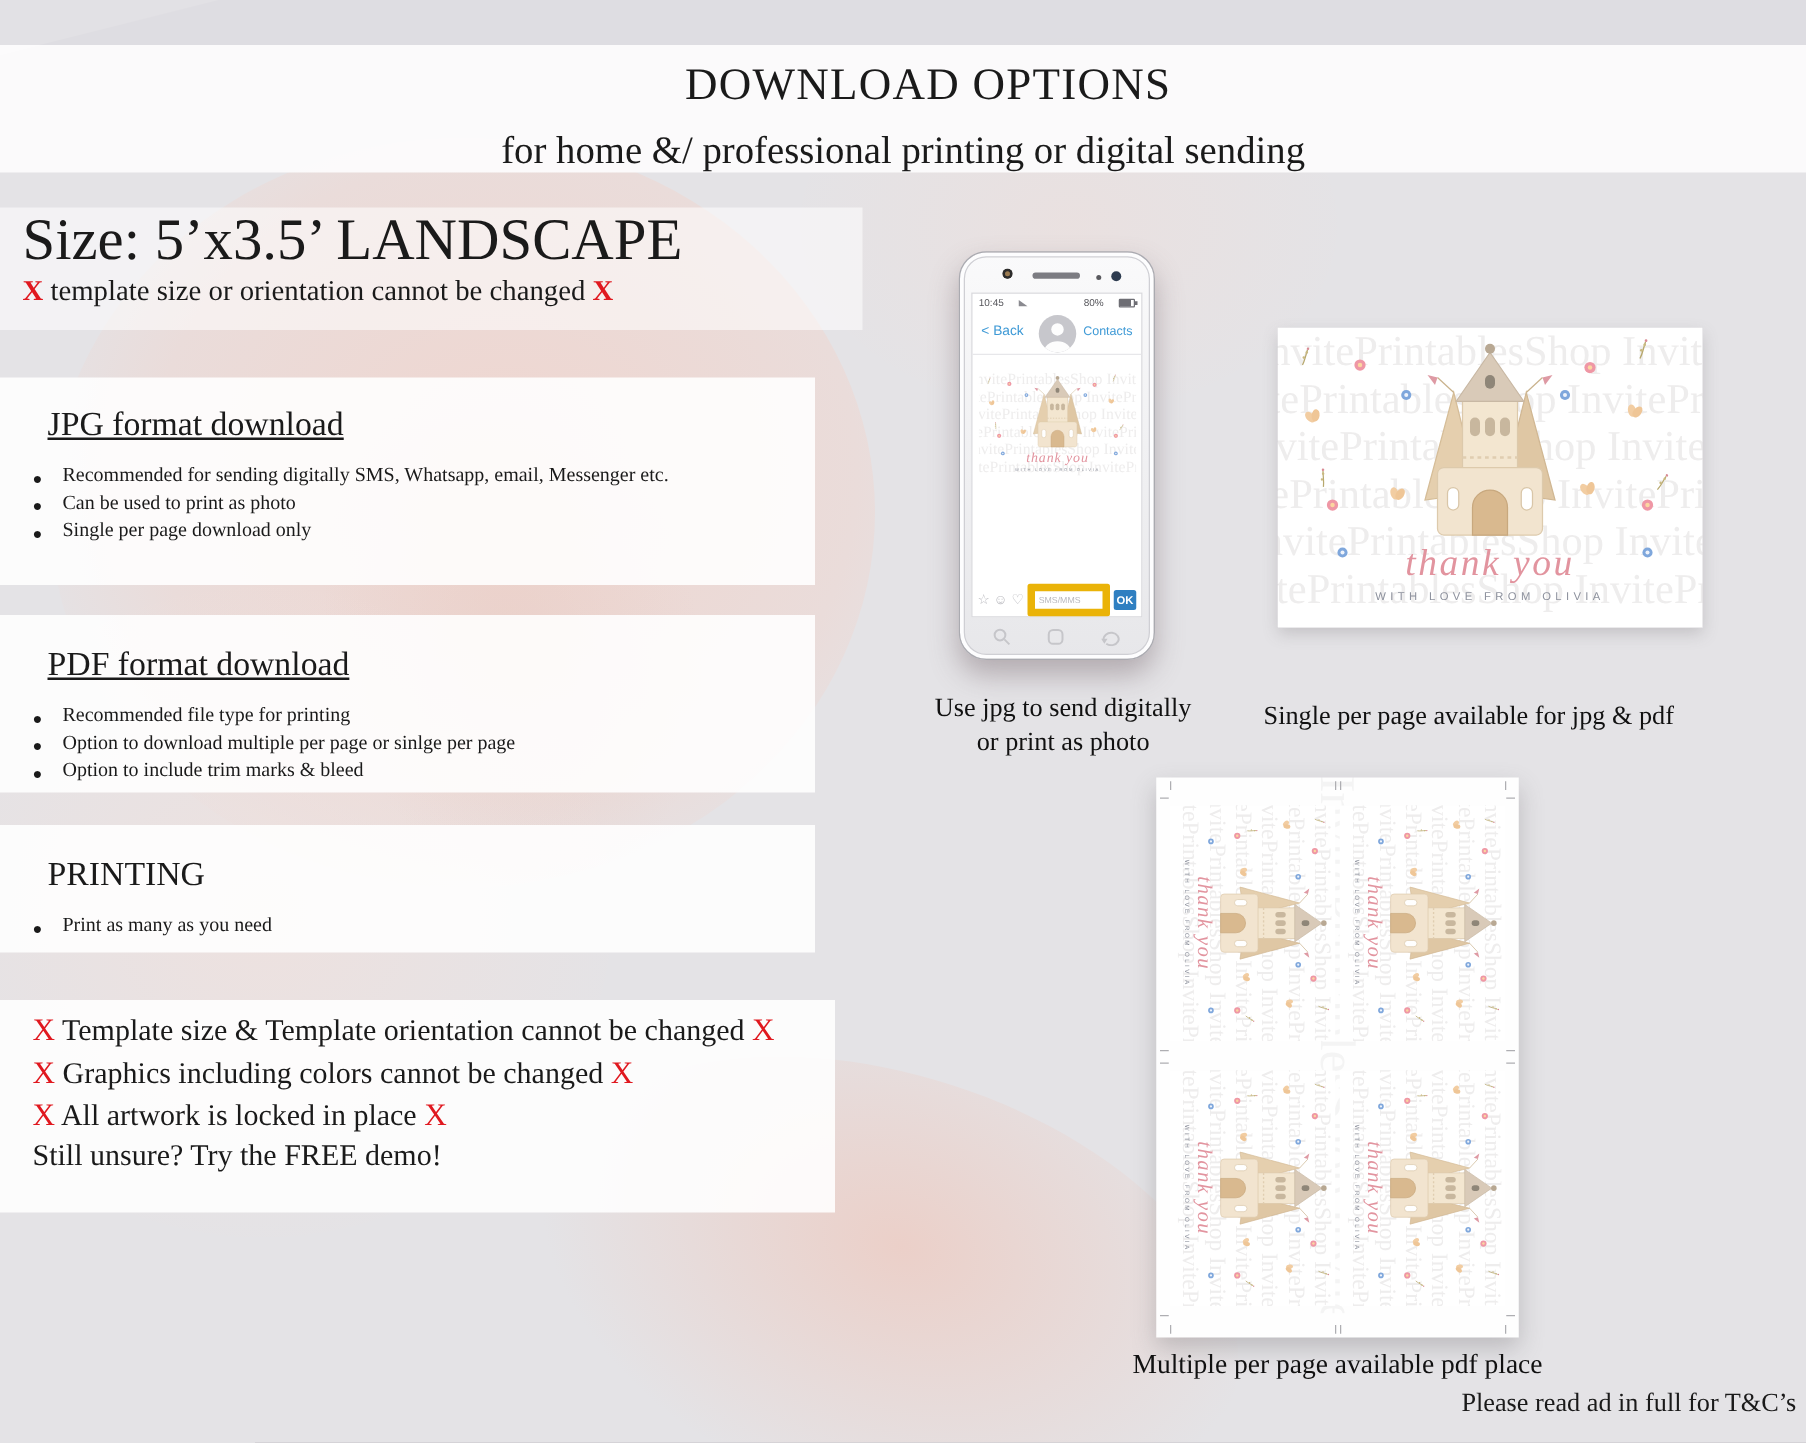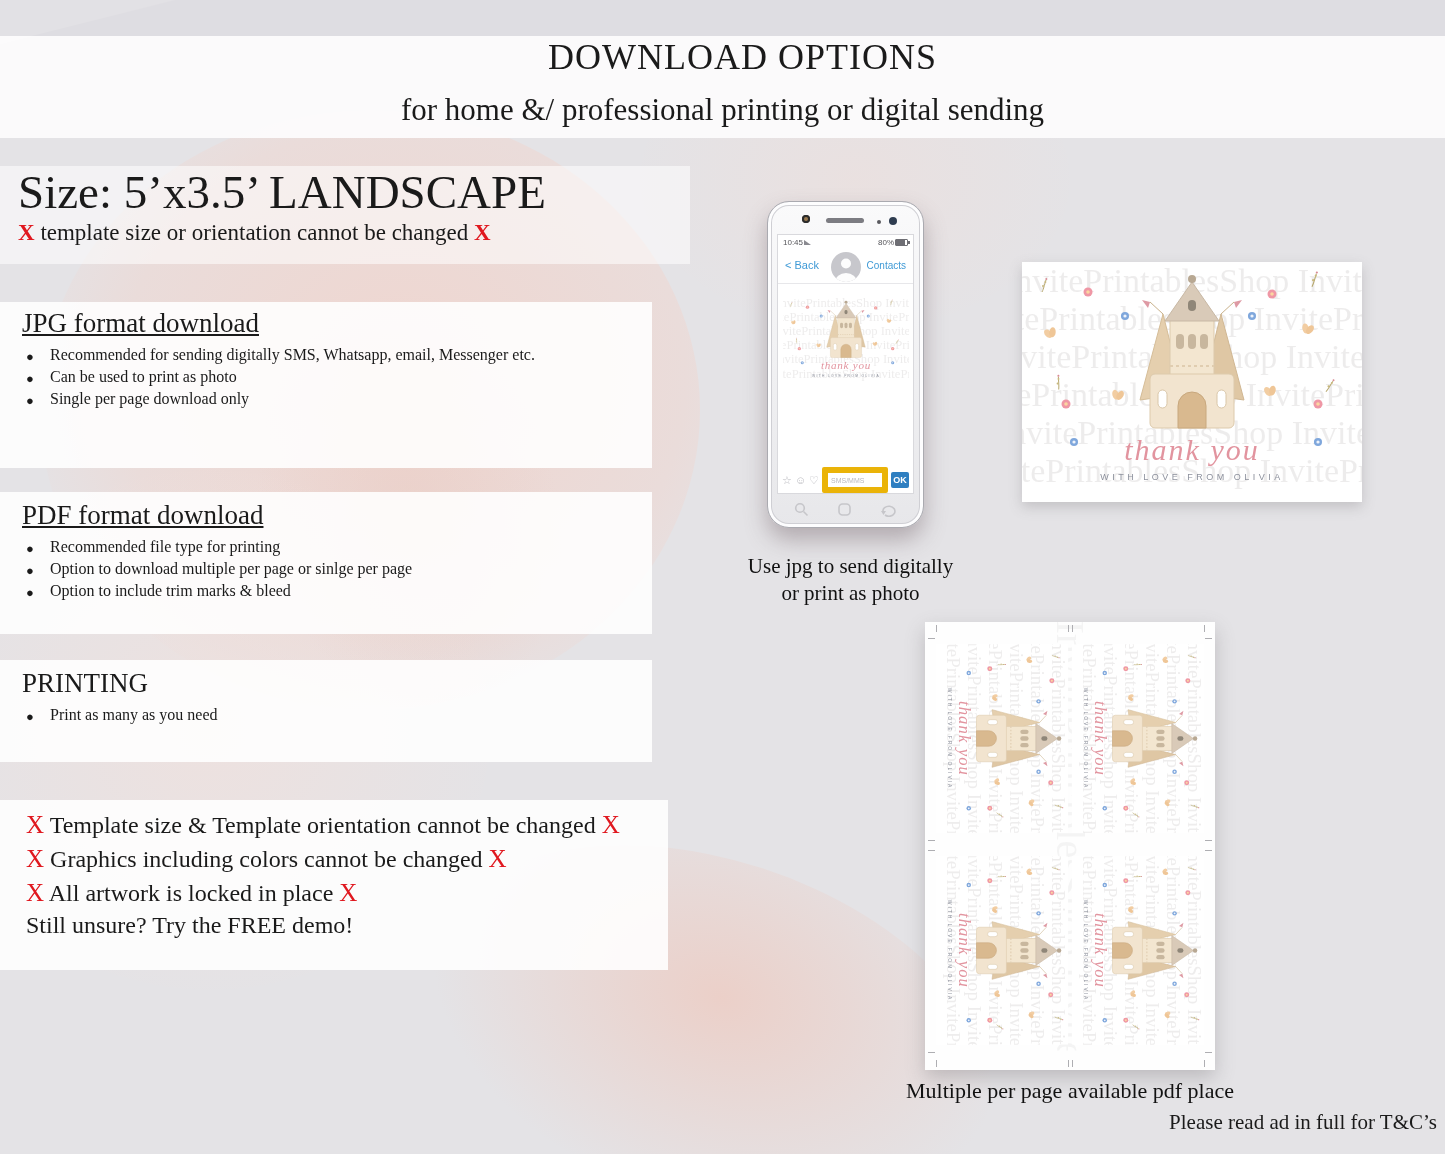--- a/index.html
+++ b/index.html
@@ -16,33 +16,33 @@
   .f4{left:640px;top:30px;width:430px;height:300px;opacity:.45;
       background:radial-gradient(ellipse at 50% 50%, rgba(242,221,215,.9), rgba(242,221,215,0) 75%);}
   .f5{left:260px;top:300px;width:300px;height:420px;opacity:.5;transform:rotate(-14deg);
       background:radial-gradient(ellipse at 50% 50%, rgba(231,199,190,.8), rgba(231,199,190,0) 70%);}
   .petal-tl{position:absolute;left:0;top:0;width:175px;height:44px;background:#fbfafb;
       clip-path:polygon(0 0,100% 0,0 100%);}
   .top-strip{position:absolute;left:0;top:0;width:100%;height:36px;background:rgba(221,220,225,.85);}
   
   .header-band{position:absolute;left:0;top:36px;width:100%;height:102px;background:rgba(252,251,252,.96);
       text-align:center;}
-  .header-band .t1{font-size:36px;letter-spacing:1px;padding-left:40px;}
+  .header-band .t1{font-size:36px;letter-spacing:1px;margin-top:10px;padding-left:40px;}
   .header-band .t2{font-size:31px;margin-top:14px;}
   
   .sec{position:absolute;left:0;background:rgba(255,255,255,.88);box-sizing:border-box;}
   .sec-size{left:0;top:166px;width:690px;height:98px;background:rgba(255,255,255,.55);padding:2px 0 0 18px;}
   .size-title{font-size:47px;line-height:1.05;}
   .size-note{font-size:23px;margin-top:3px;}
   .xmark{color:#e0181f;font-weight:bold;}
   .sec-jpg{top:302px;width:652px;height:166px;padding:6px 0 0 22px;}
   .sec-pdf{top:492px;width:652px;height:142px;padding:8px 0 0 22px;}
   .sec-print{top:660px;width:652px;height:102px;padding:8px 0 0 22px;}
   .sec-cannot{top:800px;width:668px;height:170px;padding:8px 0 0 26px;}
-  .sec h3{margin:0;font-size:27px;font-weight:normal;}
+  .sec h3{margin:16px;font-size:27px;font-weight:normal;}
   .sec h3.u{text-decoration:underline;}
   .blist{list-style:none;margin:6px 0 0 0;padding:0;}
   .blist li{position:relative;font-size:16px;line-height:1.26;padding-left:28px;max-width:600px;margin:2px 0;}
   .blist li::before{content:"\25CF";position:absolute;left:4px;top:4px;font-size:13px;}
   .xline{font-size:24px;line-height:1.33;}
   .xline .xm{color:#e0181f;font-size:25px;}
   .cannot-footer{font-size:24px;line-height:1.33;}
   
   .phone{position:absolute;left:767px;top:201px;width:155px;height:325px;border-radius:22px;
       background:linear-gradient(180deg,#fafafb,#e7e7ea);border:1px solid #aaaab0;
@@ -50,21 +50,21 @@
   .cam{position:absolute;left:34px;top:13px;width:8px;height:8px;border-radius:50%;background:#3e3832;
       box-shadow:inset 0 0 0 2px #2c2c2c;}
   .cam::after{content:"";position:absolute;left:2px;top:2px;width:4px;height:4px;border-radius:50%;background:#9a7a50;}
   .speaker{position:absolute;left:58px;top:16px;width:38px;height:5px;border-radius:3px;background:#7c7c82;}
   .sdot1{position:absolute;right:42px;top:18px;width:4px;height:4px;border-radius:50%;background:#59595e;}
   .sdot2{position:absolute;right:26px;top:15px;width:8px;height:8px;border-radius:50%;background:#2e3c50;}
   .screen{position:absolute;left:9px;right:9px;top:32px;height:260px;background:#fff;border:1px solid #d9d9dd;
       box-sizing:border-box;font-family:"Liberation Sans",sans-serif;}
   .statusbar{display:flex;justify-content:space-between;align-items:center;height:14px;padding:0 5px;
       font-size:8px;color:#55555a;}
-  .sb-left,.sb-right{display:flex;align-items:center;gap:1px;}
+  .sb-left,.sb-right{display:flex;align-items:center;gap:12px;}
   .signal{width:0;height:0;border-left:7px solid #8a8a90;border-top:5px solid transparent;}
   .batt{position:relative;width:11px;height:5px;border:1px solid #6e6e74;border-radius:1px;background:
       linear-gradient(90deg,#6e6e74 0 80%,transparent 80%);}
   .batt::after{content:"";position:absolute;right:-3px;top:1px;width:2px;height:3px;background:#6e6e74;}
   .navrow{position:relative;height:34px;border-bottom:1px solid #e7e7ea;}
   .back-btn{position:absolute;left:7px;top:10px;font-size:11px;color:#3f9ad6;}
   .contacts-btn{position:absolute;right:7px;top:11px;font-size:10px;color:#3f9ad6;}
   .avatar{position:absolute;left:50%;top:3px;margin-left:-15px;width:30px;height:30px;border-radius:50%;
       background:#c7c7cc;overflow:hidden;}
   .msg-area{height:160px;display:flex;justify-content:center;align-items:flex-start;padding-top:12px;}
@@ -295,20 +295,21 @@
   </div>
 
   <svg class="card-svg single-card" viewBox="0 0 340 240">
       <use href="#card-design"></use>
     </svg>
 
   <div class="caption cap-phone">
     <div>Use jpg to send digitally</div>
     <div>or print as photo</div>
   </div>
+  <div class="caption cap-single">Single per page available for jpg &amp; pdf</div>
 
   <div class="sheet">
     <div class="sheet-wm">InvitePrintablesShop InvitePrintablesShop InvitePrintablesShop</div>
     <div class="mini" style="left:11px;top:16px;">
       <svg viewBox="0 0 340 240">
           <use href="#card-design"></use>
         </svg>
       </div>
     <div class="mini" style="left:147px;top:16px;">
       <svg viewBox="0 0 340 240">

